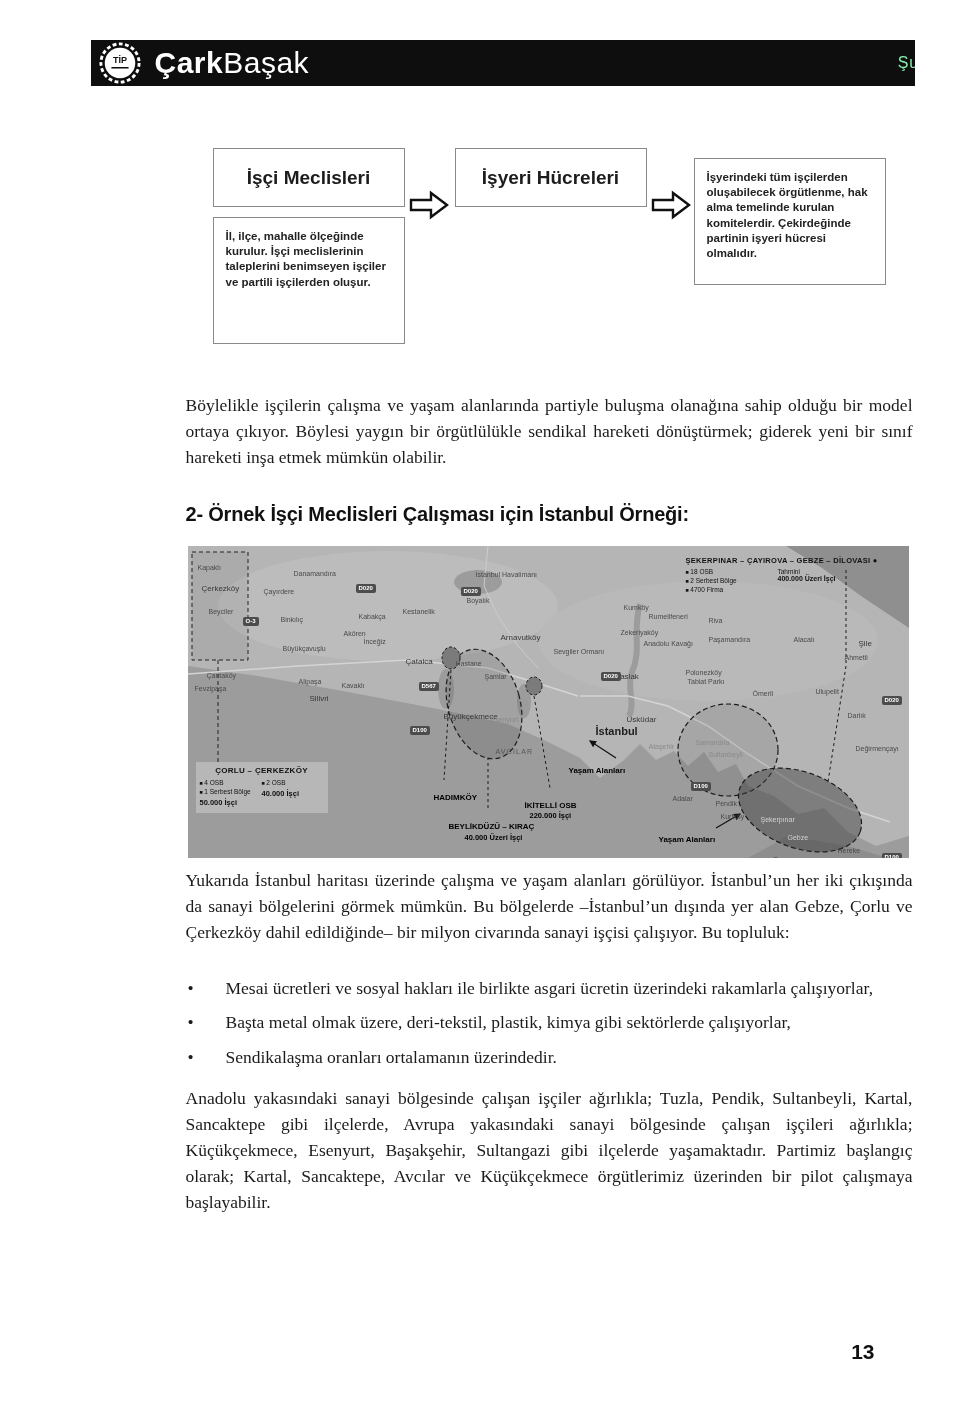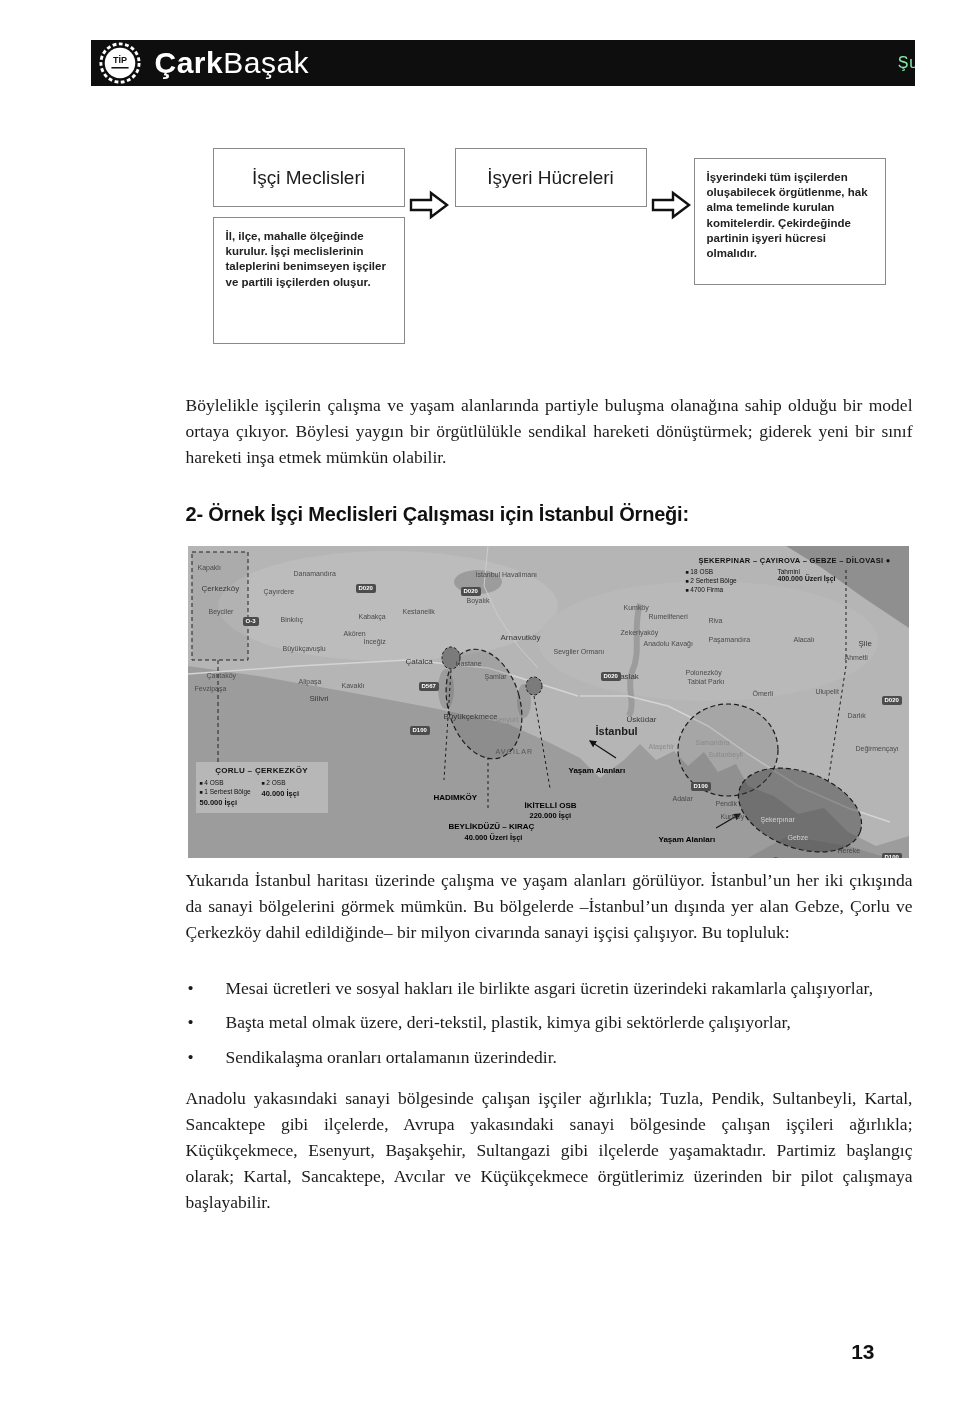--- a/index.html
+++ b/index.html
@@ -22,21 +22,21 @@
   .header-date {
     margin-left:auto; margin-right:16px; color:#86efac;
     font-family:"Liberation Sans", sans-serif; font-size:16px; letter-spacing:1px;
   }
 
   
   .dcol { position:absolute; top:148px; width:192px; font-family:"Liberation Sans", sans-serif; }
   .dcol1 { left:152px; } .dcol2 { left:394px; } .dcol3 { left:633px; }
   .dtitle {
     border:1px solid #8a8a8a; height:59px; display:flex; align-items:center; justify-content:center;
-    font-size:19px; font-weight:normal; color:#1c1c1c; background:#fff; text-align:center;
+    font-size:19px; font-weight:bold; color:#1c1c1c; background:#fff; text-align:center;
   }
   .ddesc {
     margin-top:10px; border:1px solid #8a8a8a; height:127px; padding:11px 12px;
     font-size:11.5px; font-weight:bold; line-height:1.32; color:#222; background:#fff;
   }
   .darrow { position:absolute; top:190px; }
   .darrow1 { left:348px; } .darrow2 { left:590px; }
 
   
   .body-text {
@@ -74,21 +74,21 @@
   .ml.city { font-size:11px; font-weight:bold; color:#1d1d1d; }
   .ml.caps { font-size:7px; letter-spacing:1.2px; color:#555; }
   .ml.faded { color:#8a8a8a; }
   .ml.onDark { color:#d2d2d2; }
   .ml.ann  { font-size:8px; font-weight:bold; color:#000; }
   .ml.stat { font-size:7.5px; font-weight:bold; color:#000; }
   .ml.road { background:#4c4c4c; color:#fff; font-size:6px; font-weight:bold; padding:1px 3px; border-radius:2px; }
 
   .mbox { position:absolute; font-family:"Liberation Sans", sans-serif; color:#111; }
   .mbox-sek { left:498px; top:10px; width:218px; }
-  .mbox-sek .mbox-title { font-size:7.5px; font-weight:bold; letter-spacing:0.3px;text-align:center; }
+  .mbox-sek .mbox-title { font-size:7.5px; font-weight:bold; letter-spacing:0.3px; }
   .mbox-sek .mbox-title::after { content:" ●"; }
   .mbox-row { display:flex; margin-top:3px; }
   .mbox-items { width:92px; }
   .mbox-items div { font-size:6.5px; margin-bottom:2px; }
   .mbox-items div::before { content:"■ "; font-size:5.5px; }
   .mbox-note { font-size:6.5px; }
   .mbox-note .tn { display:block; }
   .mbox-note .nb { display:block; font-weight:bold; font-size:7px; }
 
   .mbox-corlu { left:8px; top:216px; width:132px; background:rgba(205,205,205,0.55); padding:4px 4px 6px; }

